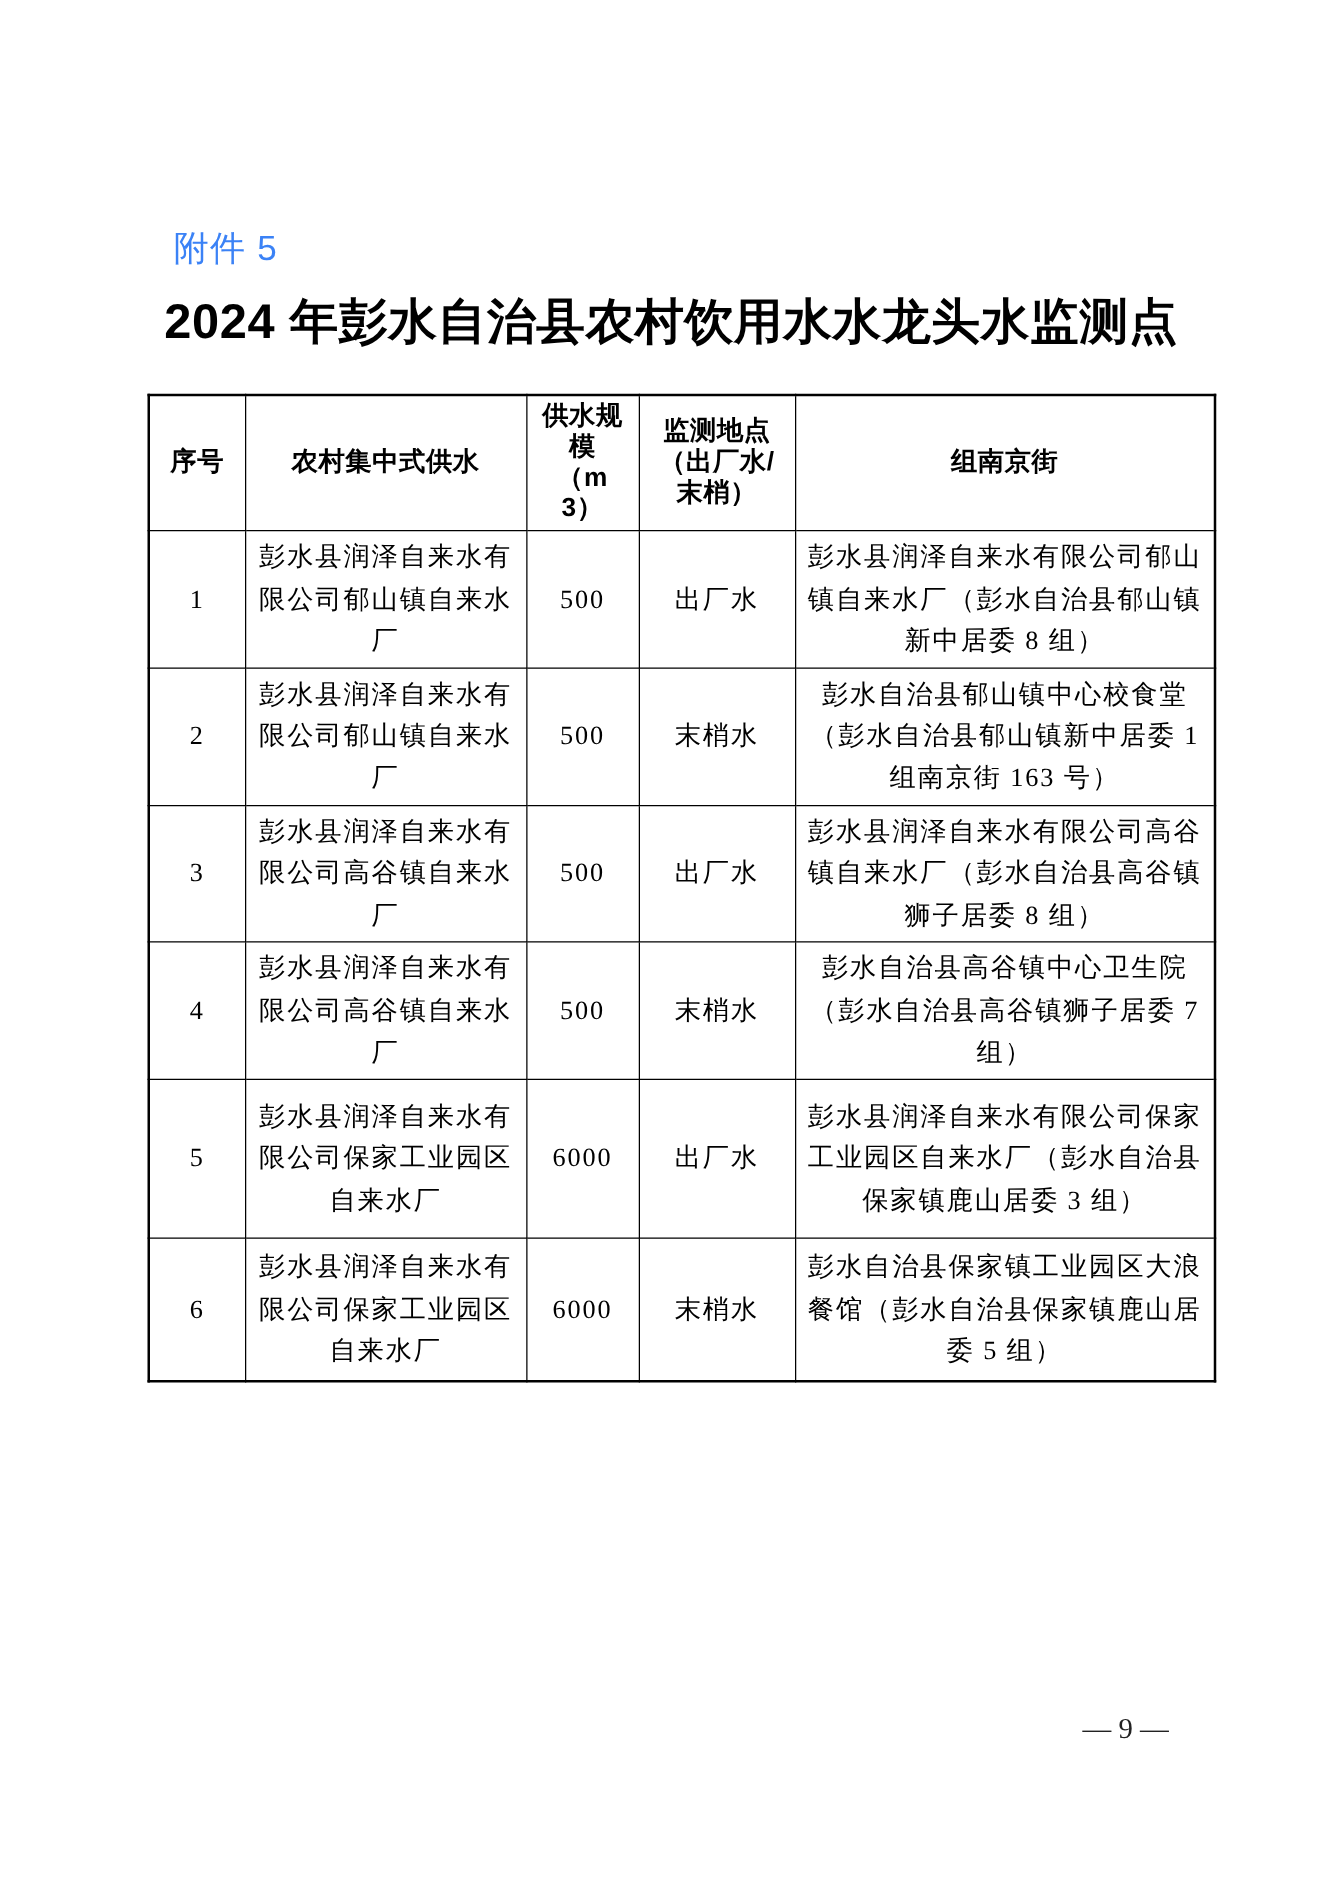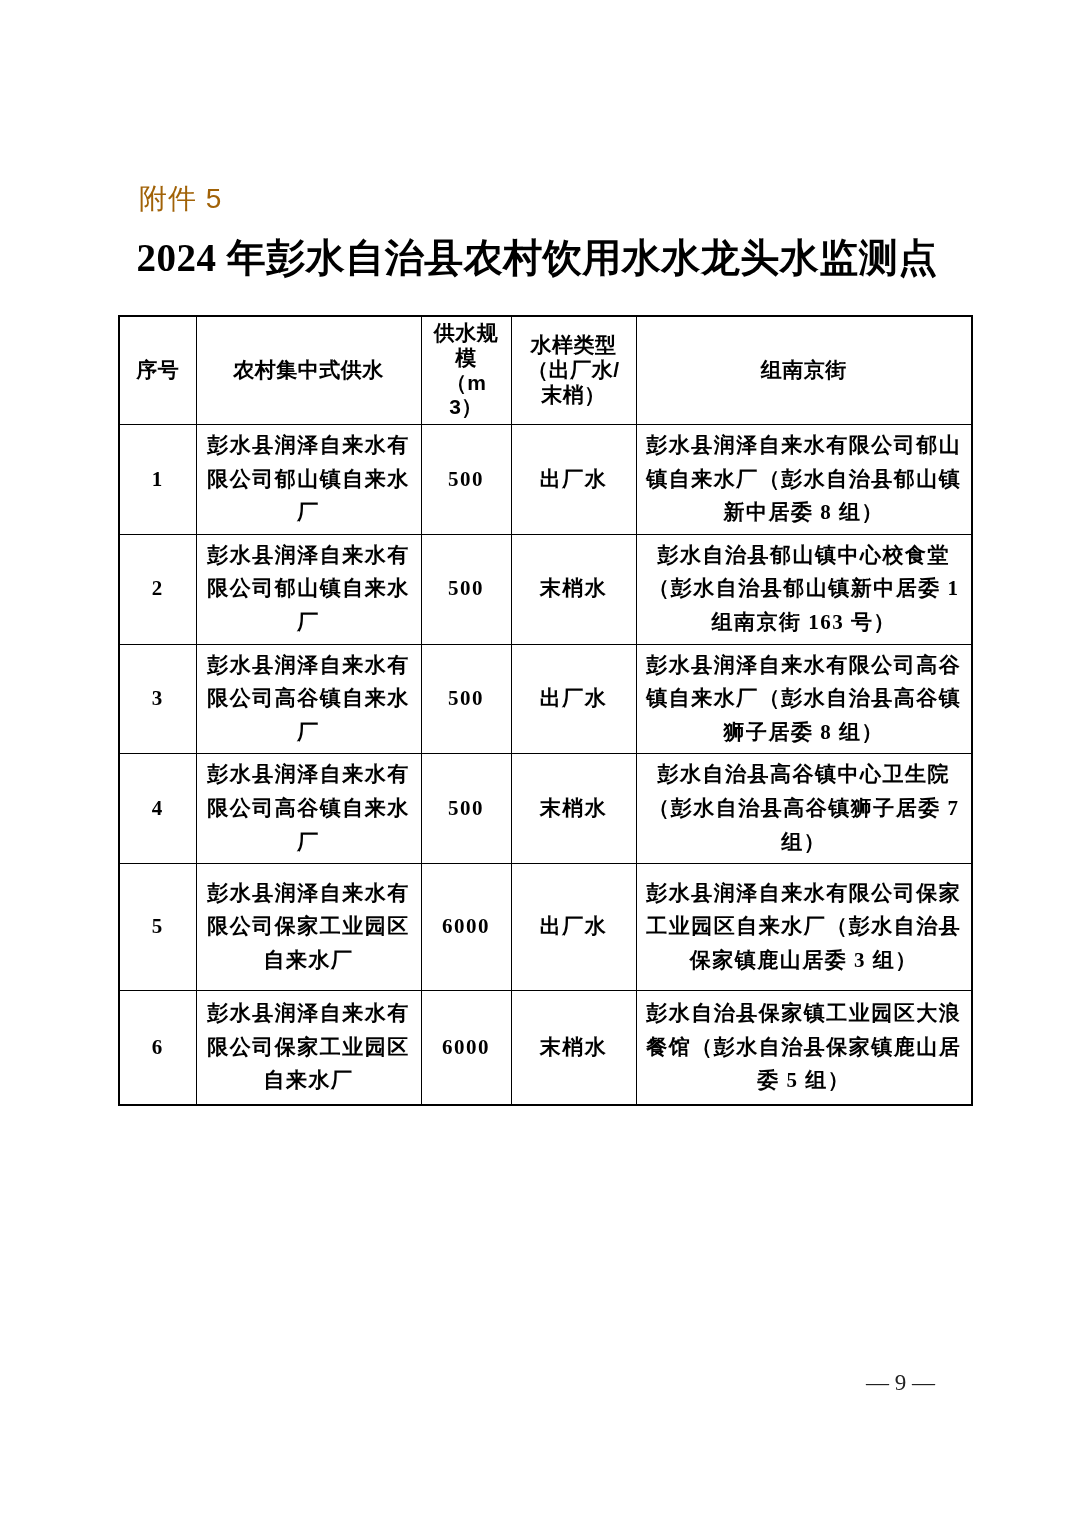--- a/index.html
+++ b/index.html
@@ -15,32 +15,32 @@
     overflow: hidden;
     color: #000000;
   }
   .attachment-label {
     position: absolute;
     left: 139px;
     top: 184px;
     font-family: "Liberation Sans", "DejaVu Sans", sans-serif;
     font-size: 28px;
     line-height: 1.1;
-    color: #a16207;
+    color: #3b82f6;
     letter-spacing: 1px;
     white-space: nowrap;
     text-align: center;
   }
   .doc-title {
     position: absolute;
     left: 0;
     right: 0;
     top: 236px;
     text-align: center;
-    font-family: Liberation Serif, serif;
+    font-family: Liberation Sans, sans-serif;
     font-weight: bold;
     font-size: 39px;
     line-height: 1.15;
     color: #000000;
     letter-spacing: 0.5px;
     white-space: nowrap;
   }
   table.monitor-table {
     position: absolute;
     left: 118px;
@@ -50,21 +50,20 @@
     table-layout: fixed;
     border: 2px solid #000000;
   }
   table.monitor-table td, table.monitor-table th {
     border: 1.5px solid #000000;
     padding: 4px 8px;
     text-align: center;
     vertical-align: middle;
     overflow: hidden;
     word-break: break-all;
-    font-weight: bold;
   }
   table.monitor-table th {
     font-family: "Liberation Sans", "DejaVu Sans", sans-serif;
     font-weight: bold;
     font-size: 21px;
     line-height: 1.18;
     white-space: pre-line;
     letter-spacing: 0.5px;
   }
   table.monitor-table td {
@@ -113,21 +112,21 @@
       <col style="width:125px">
       <col style="width:336px">
     </colgroup>
     <thead>
       <tr class="row-header">
         <th>序号</th>
         <th>农村集中式供水</th>
         <th>供水规
 模
 （m3）</th>
-        <th>水样类型
+        <th>监测地点
 （出厂水/
 末梢）</th>
         <th>组南京街</th>
       </tr>
     </thead>
     <tbody>
       <tr class="row-1">
         <td>1</td>
         <td>彭水县润泽自来水有限公司郁山镇自来水厂</td>
         <td class="cell-scale">500</td>

